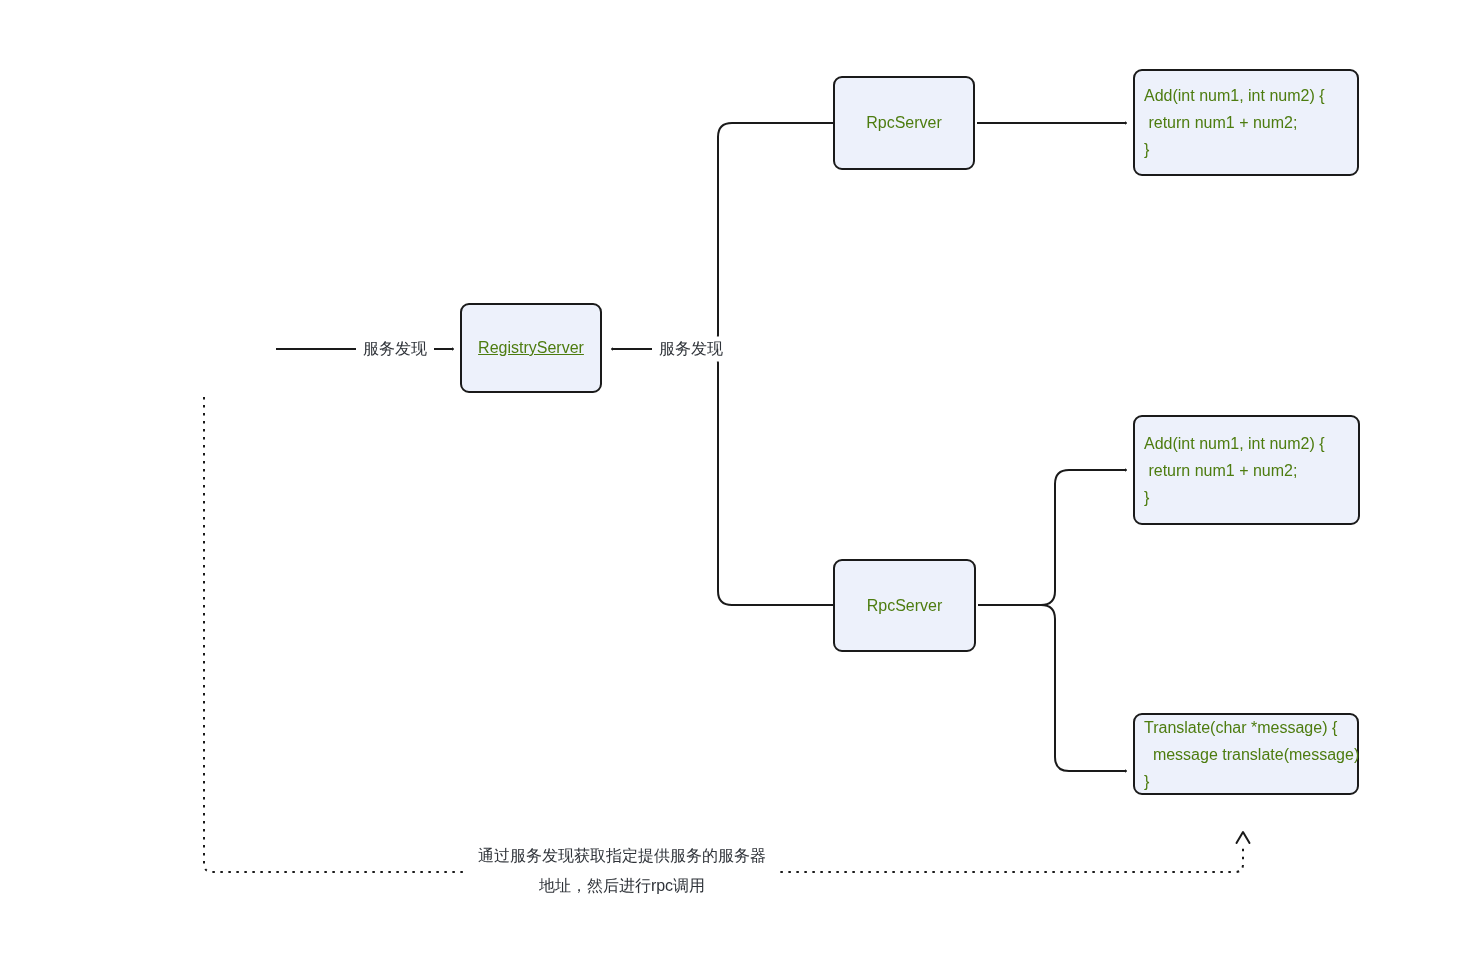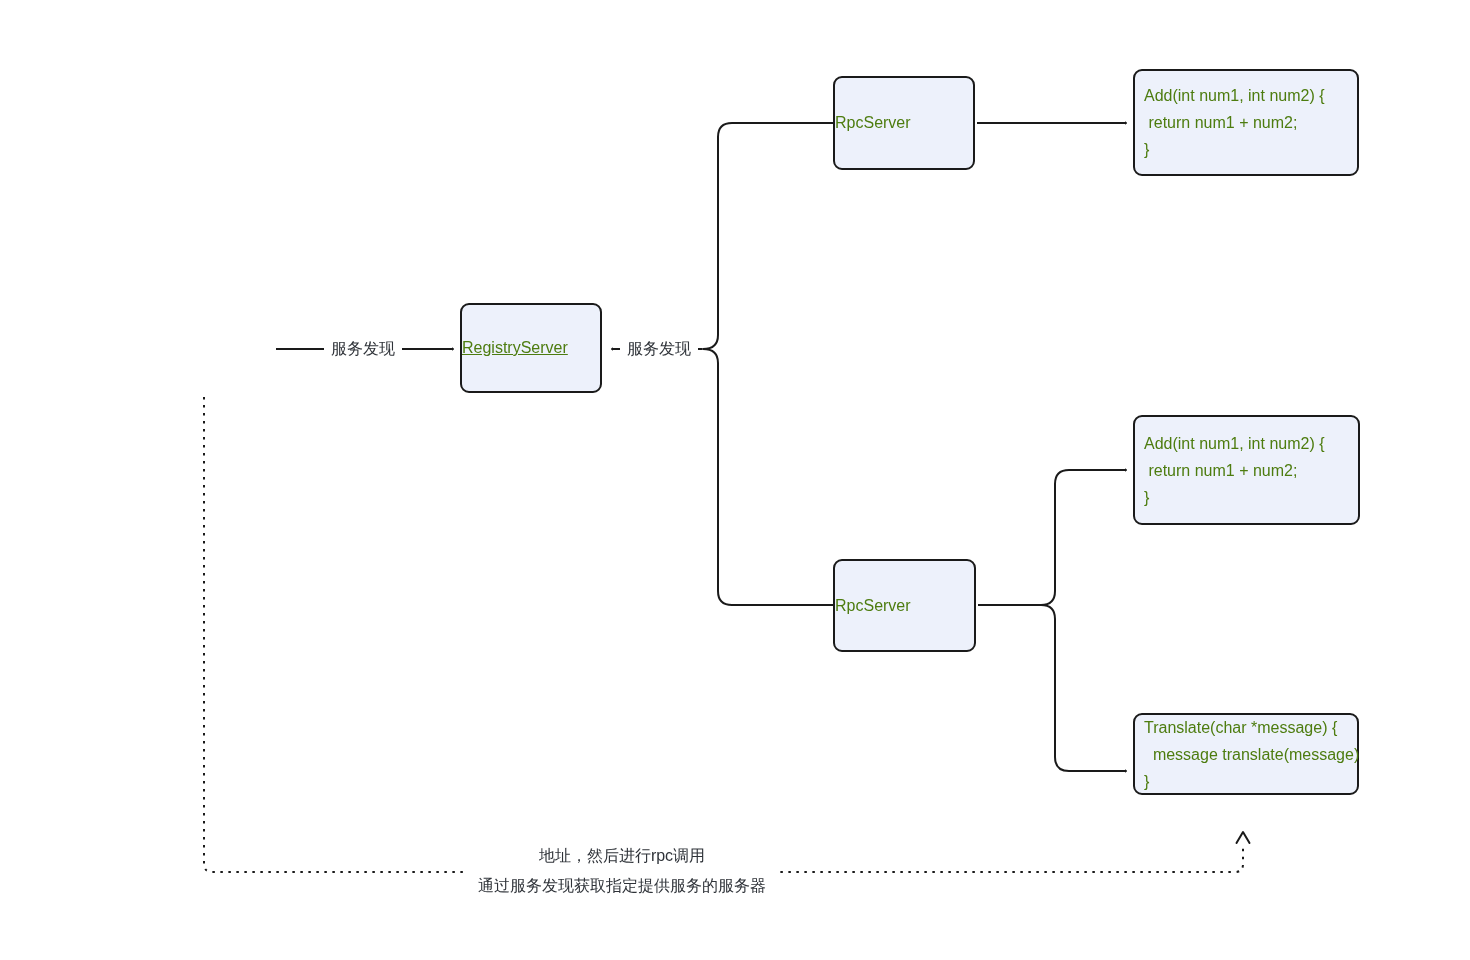--- a/index.html
+++ b/index.html
@@ -26,21 +26,21 @@
     box-sizing: border-box;
     background: #edf1fb;
     border: 2px solid #1a1a1a;
     border-radius: 9px;
     color: #4d7c0f;
     font-size: 16px;
   }
   .node.simple {
     display: flex;
     align-items: center;
-    justify-content: flex-start;
+    justify-content: center;
   }
   .node.code {
     display: flex;
     flex-direction: column;
     justify-content: center;
     padding: 6px 9px;
     line-height: 27px;
   }
   .code-line { white-space: pre; }
 
@@ -54,20 +54,21 @@
   .n-code-translate  { left: 1133px; top: 713px; width: 226px; height: 82px; }
 
   .edge-label {
     position: absolute;
     transform: translate(-50%, -50%);
     background: #ffffff;
     color: #2f3339;
     font-size: 16px;
     padding: 2px 7px;
     white-space: nowrap;
+    margin-left: 32px;
   }
   .lbl-discovery { left: 363px; top: 349px; }
   .lbl-register  { left: 659px; top: 349px; }
   .note-label {
     position: absolute;
     left: 622px; top: 871px;
     transform: translate(-50%, -50%);
     background: #ffffff;
     color: #2f3339;
     font-size: 16px;
@@ -132,17 +133,17 @@
     <div class="code-line">Translate(char *message) {</div>
     <div class="code-line">  message translate(message)</div>
     <div class="code-line">}</div>
   </div>
 
   <div class="edge-label lbl-discovery">服务发现</div>
 
   <div class="edge-label lbl-register">服务发现</div>
 
   <div class="note-label">
+    <div>通过服务发现获取指定提供服务的服务器</div>
     <div>地址，然后进行rpc调用</div>
-    <div>通过服务发现获取指定提供服务的服务器</div>
   </div>
 
 </div>
 
 </body></html>

